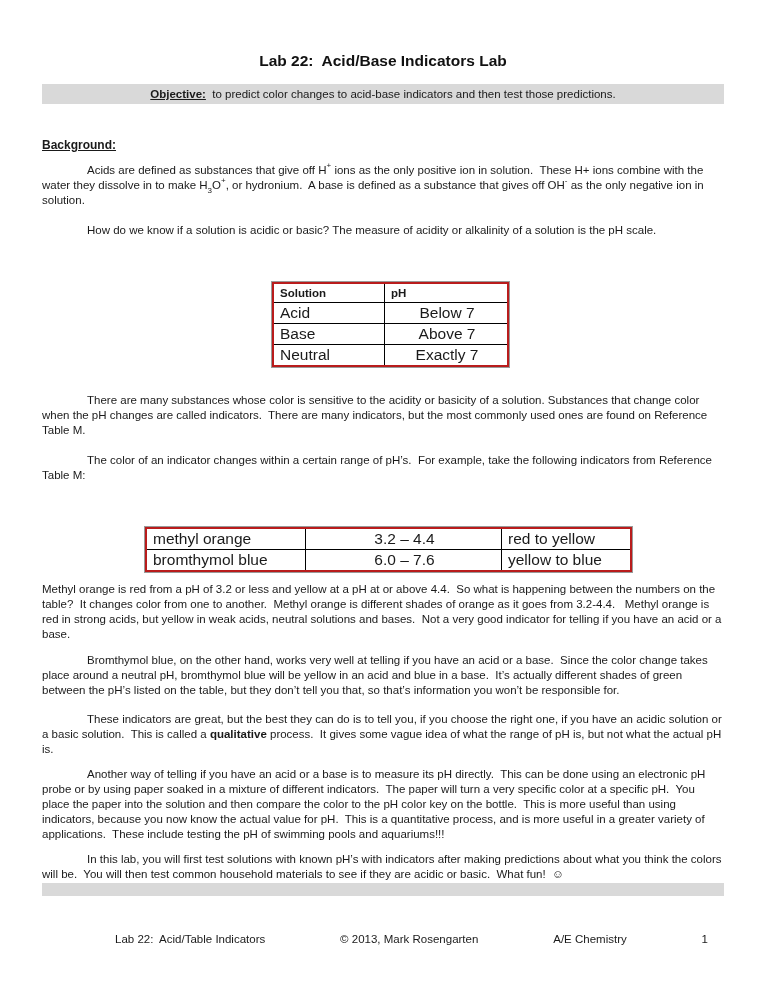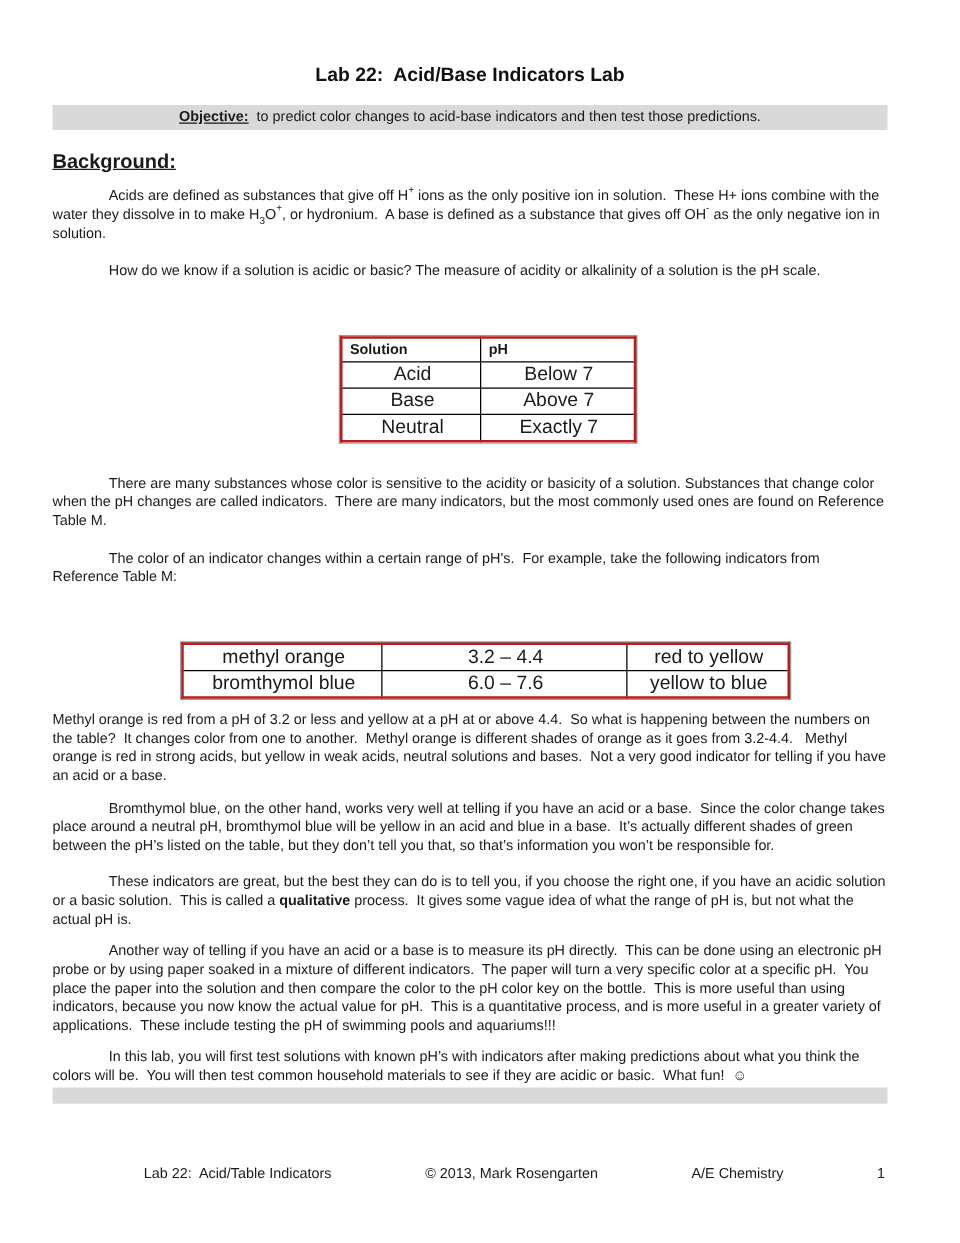--- a/index.html
+++ b/index.html
@@ -1,21 +1,21 @@
 <!DOCTYPE html>
 <html><head>
 <meta charset="utf-8">
 <style>
   html,body { margin:0; padding:0; background:#ffffff; }
   .page {
     position:relative;
     width:768px; height:994px;
     background:#ffffff;
     box-sizing:border-box;
-    padding:52px 58px 0 42px;
+    padding:52px 44px 0 42px;
     font-family:"Liberation Sans", sans-serif;
     color:#1a1a1a;
     overflow:hidden;
   }
   .title {
     margin:0;
     font-size:15.5px;
     font-weight:bold;
     text-align:center;
     white-space:pre-wrap;
@@ -25,22 +25,22 @@
     margin-top:14px;
     background:#d9d9d9;
     height:20px;
     line-height:20px;
     text-align:center;
     font-size:11.5px;
     white-space:pre-wrap;
   }
   .obj-label { font-weight:bold; text-decoration:underline; }
   .section-heading {
-    margin-top:17px;
-    font-size:16px;
+    margin-top:34px;
+    font-size:12px;
     font-weight:bold;
     text-decoration:underline;
   }
   .para {
     margin:14px 0 0 0;
     font-size:11.5px;
     line-height:15px;
     white-space:pre-wrap;
   }
   .indent { text-indent:45px; }
@@ -64,21 +64,20 @@
     vertical-align:top;
     padding:2px 4px 2px 6px;
     line-height:14px;
     white-space:pre-wrap;
   }
   .doc-tbl td {
     font-size:15.5px;
     line-height:19px;
     padding:0 4px 1px 6px;
     white-space:pre-wrap;
-    text-align:center;
   }
   .tbl-ph { margin:14px 0 0 230px; }
   .tbl-ph .c0 { width:100px; }
   .tbl-ph .c1 { width:112px; }
   .tbl-ph td.c1 { text-align:center; }
   .tbl-ind { margin:12px 0 0 103px; }
   .tbl-ind .c0 { width:148px; }
   .tbl-ind .c1 { width:185px; }
   .tbl-ind .c2 { width:118px; }
   .tbl-ind td.c1 { text-align:center; }

